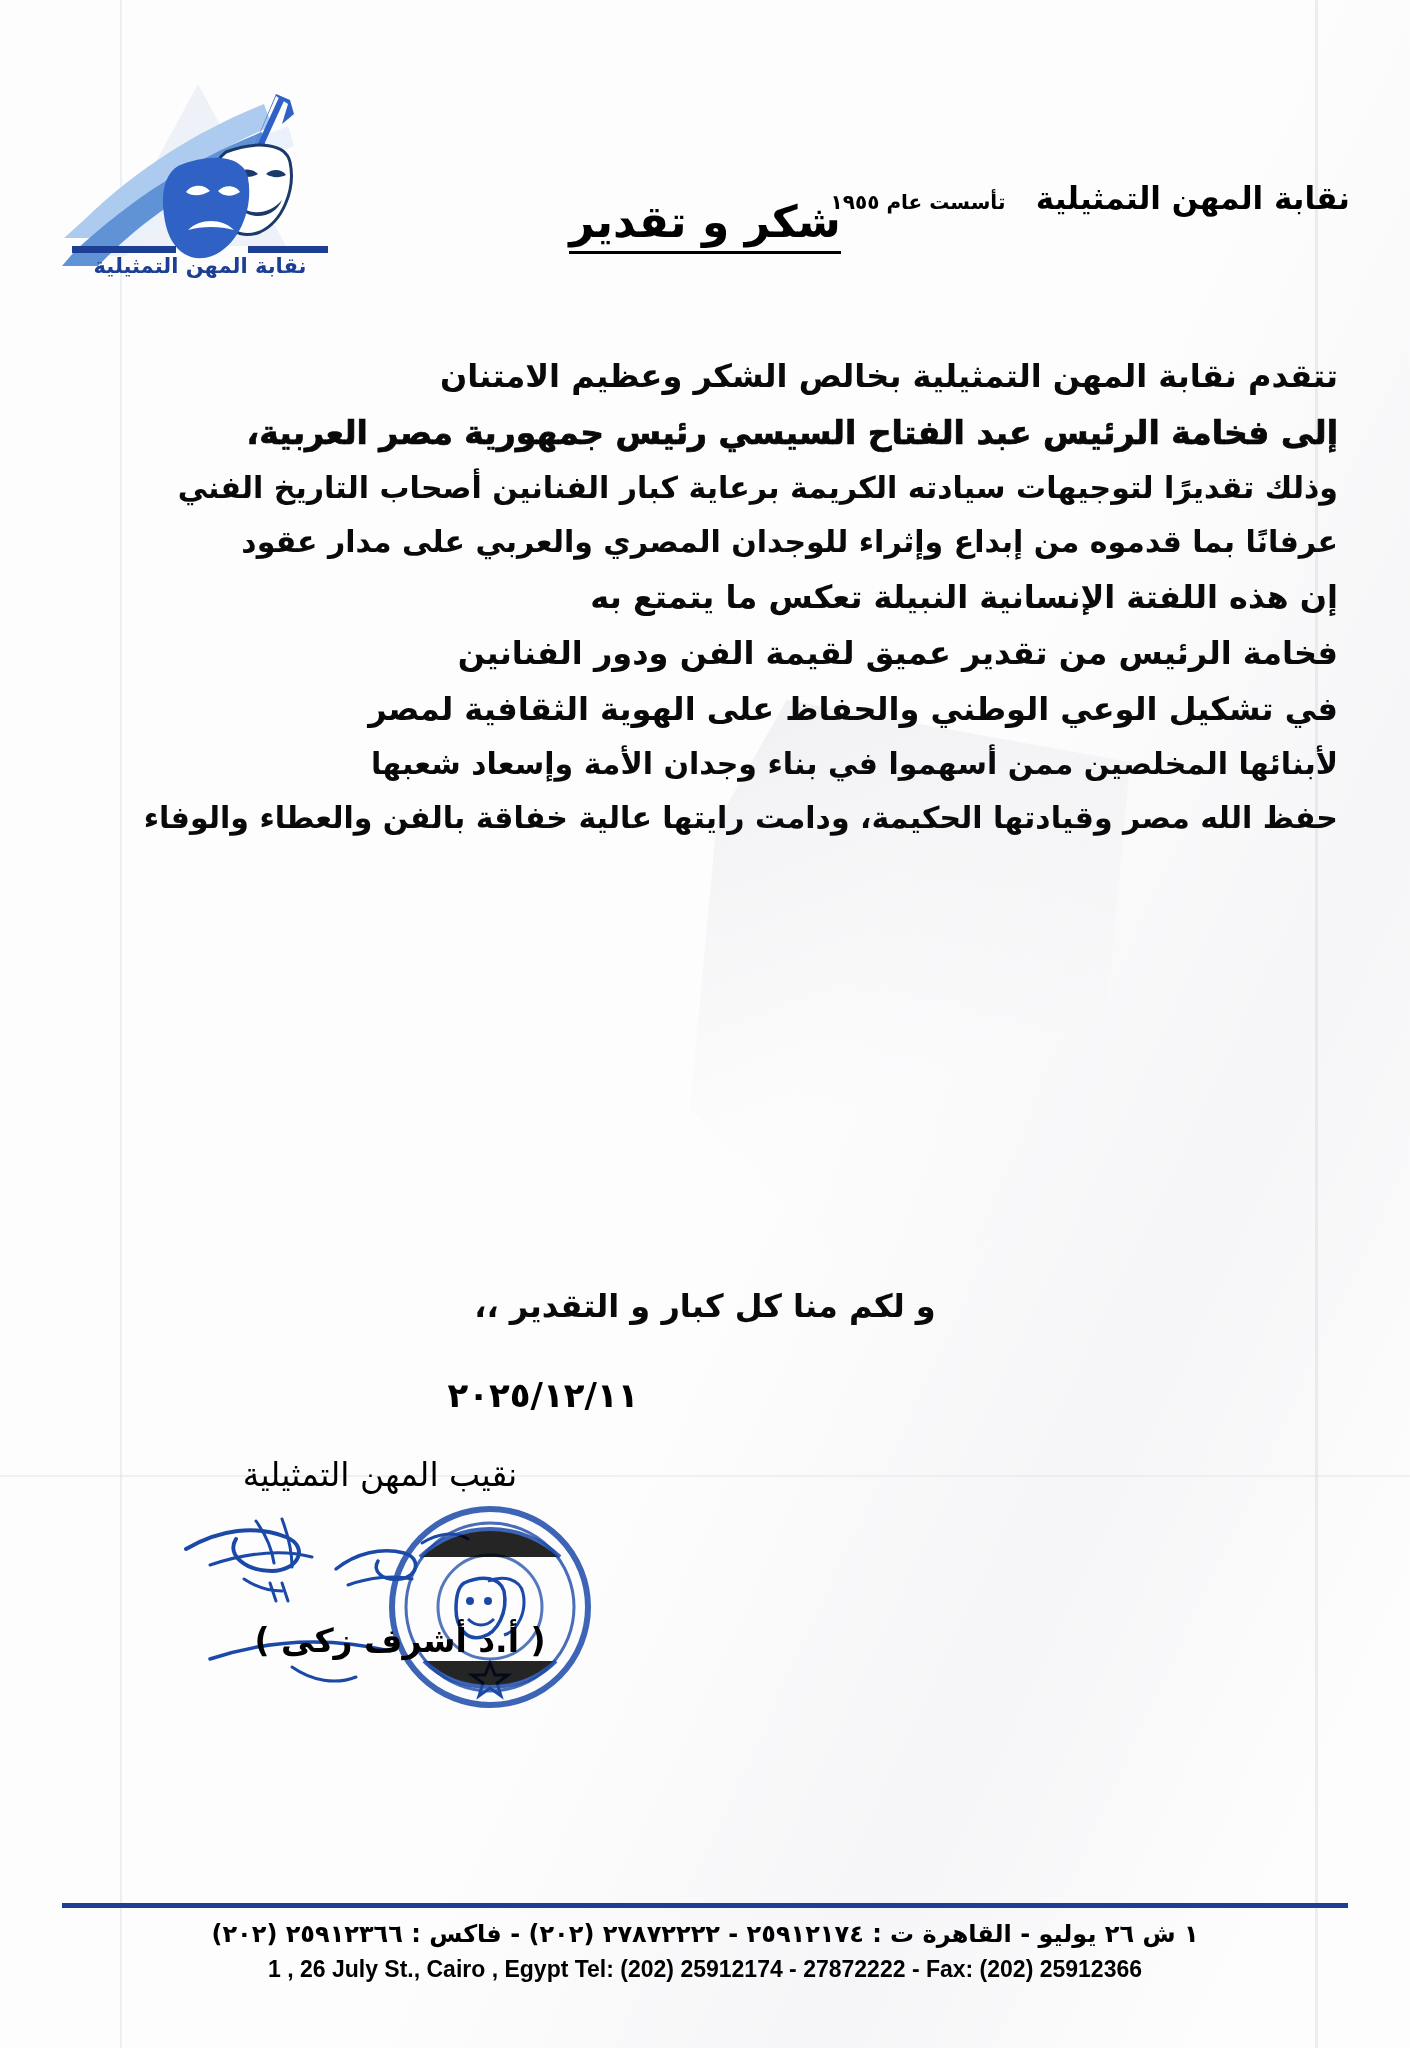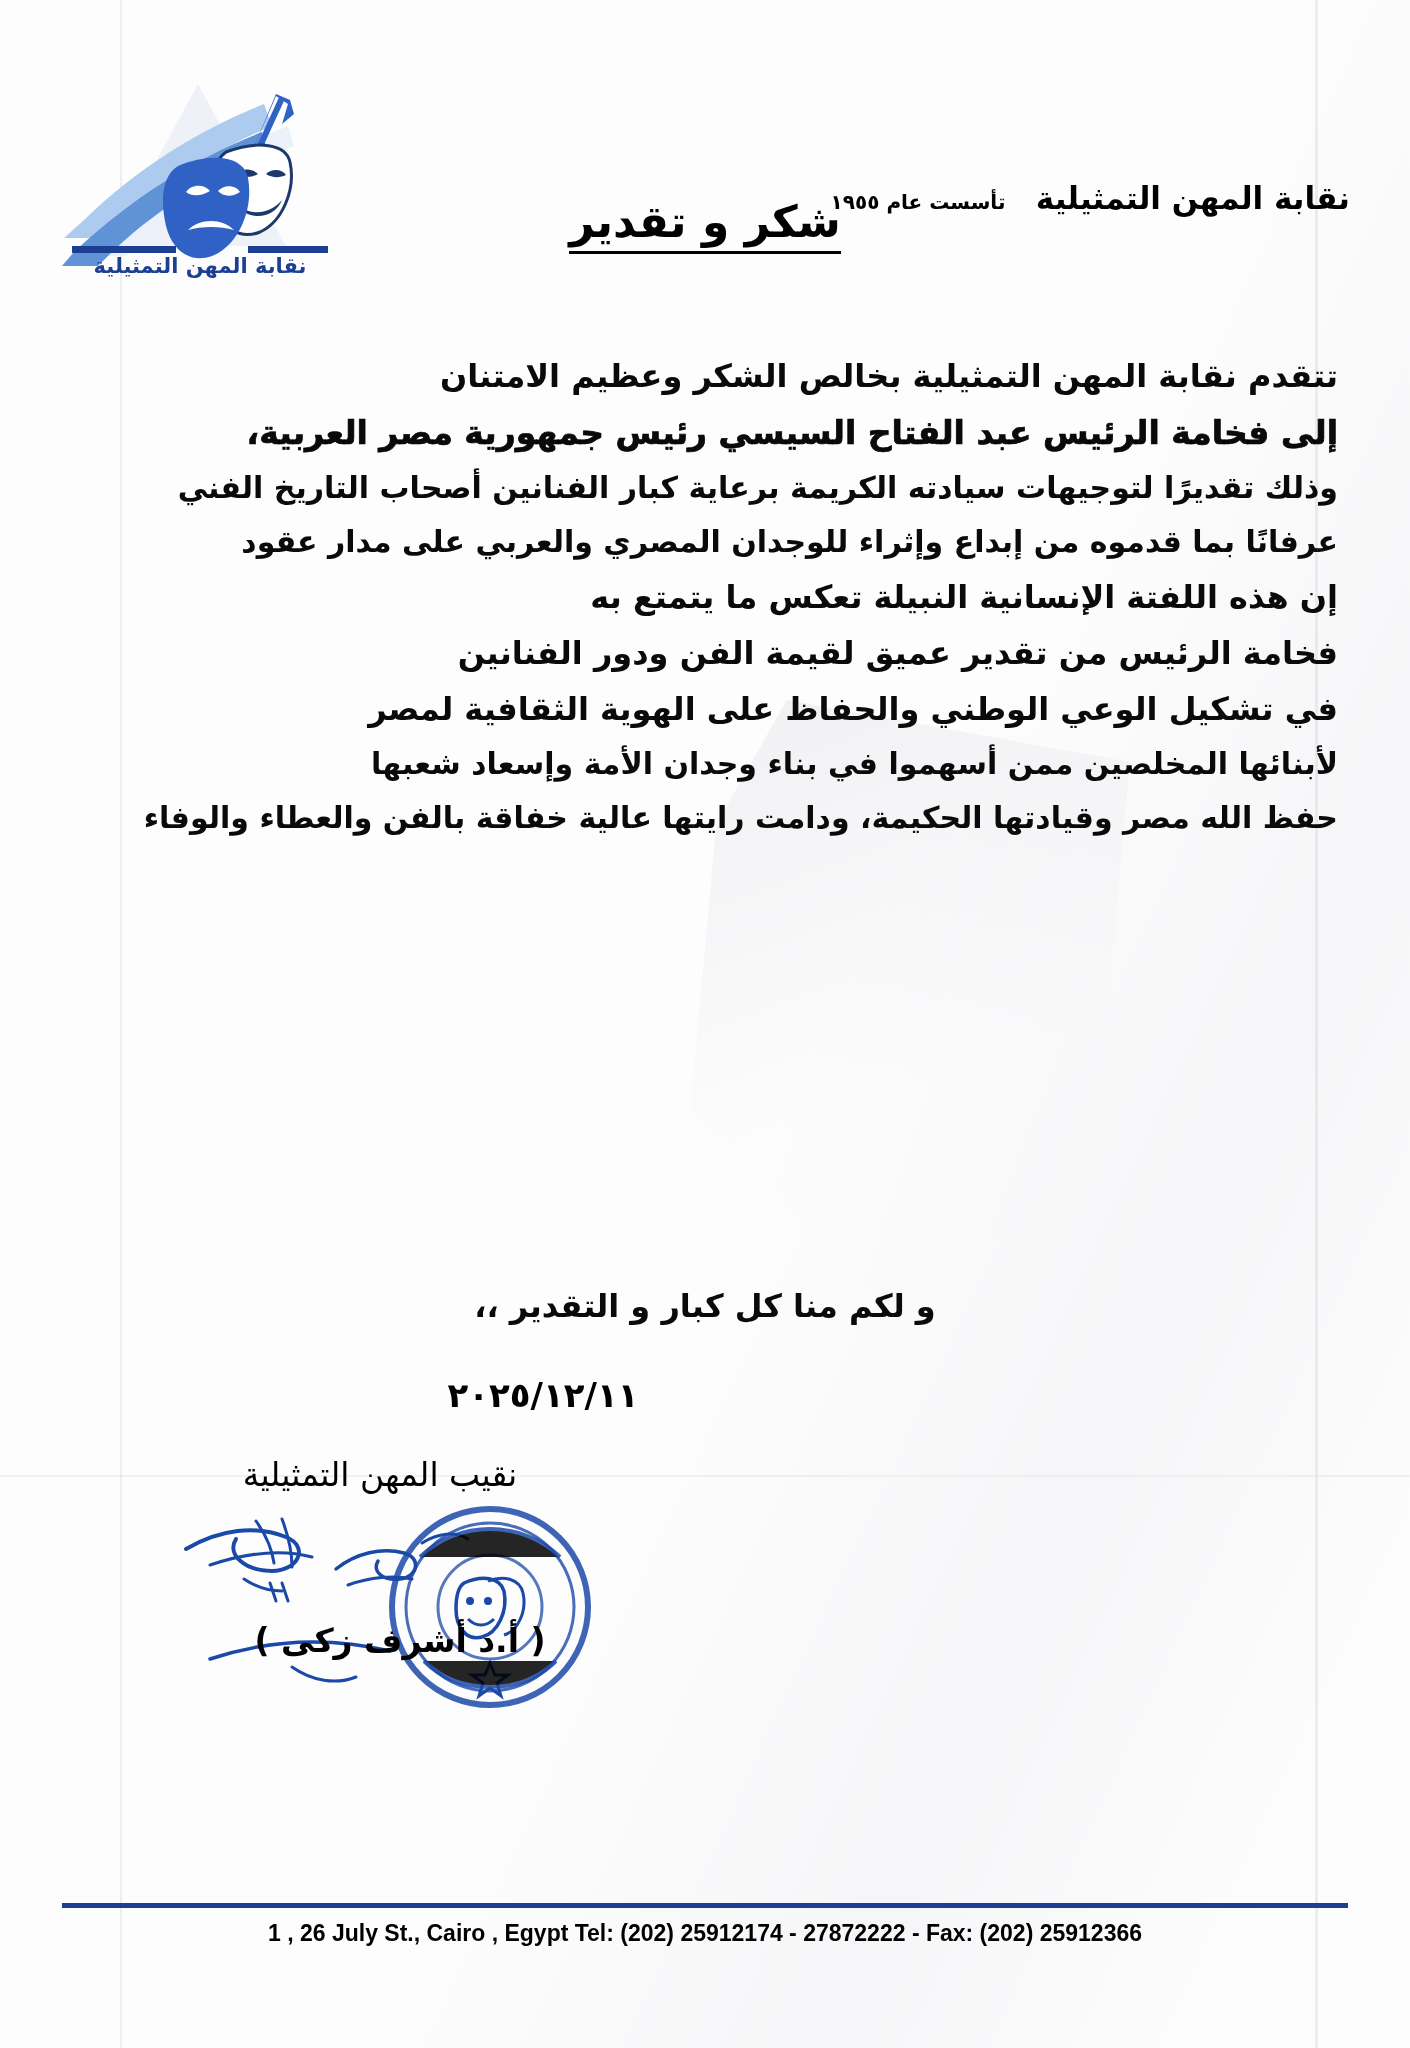--- a/index.html
+++ b/index.html
@@ -265,16 +265,17 @@
           </g>
         </g>
       </svg>
     </div>
 
     <div id="sig-name">( أ.د أشرف زكى )</div>
   </div>
 
   <div id="footer-rule"></div>
   <div id="footer">
+    <div id="footer-ar">١ ش ٢٦ يوليو - القاهرة ت : ٢٥٩١٢١٧٤ - ٢٧٨٧٢٢٢٢ (٢٠٢) - فاكس : ٢٥٩١٢٣٦٦ (٢٠٢)</div>
     <div id="footer-en">1 , 26 July St., Cairo , Egypt  Tel: (202) 25912174 - 27872222 - Fax: (202) 25912366</div>
   </div>
 
 </div>
 
 </body></html>

